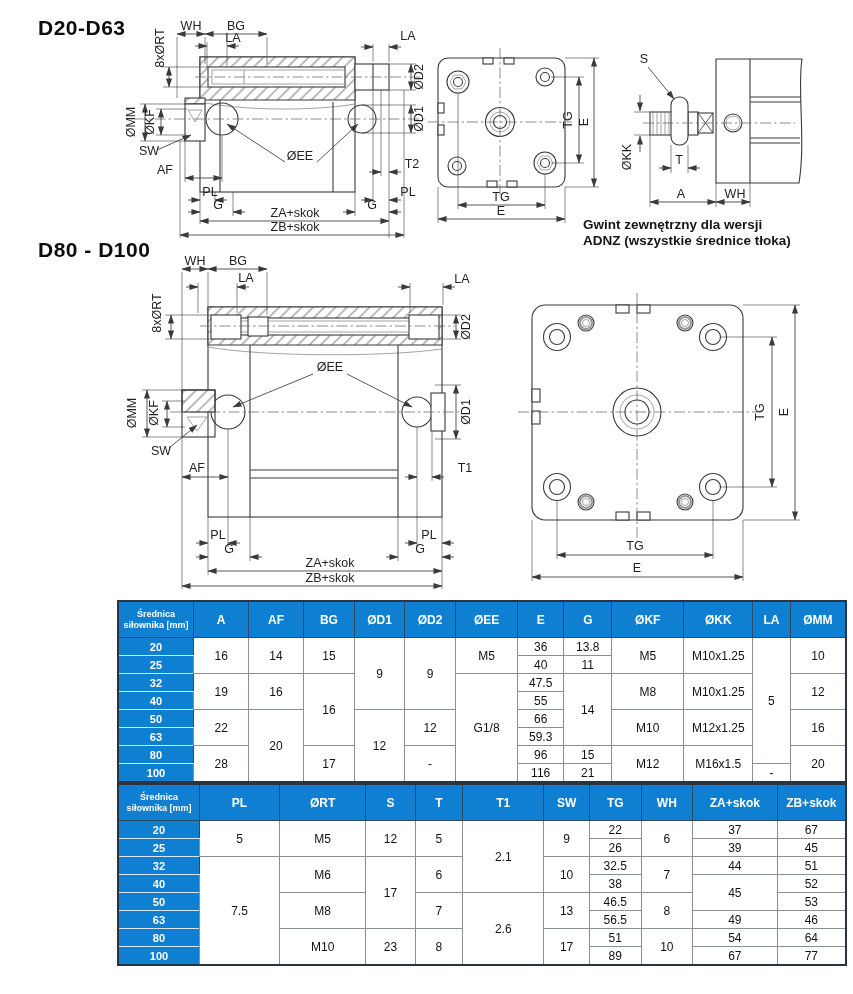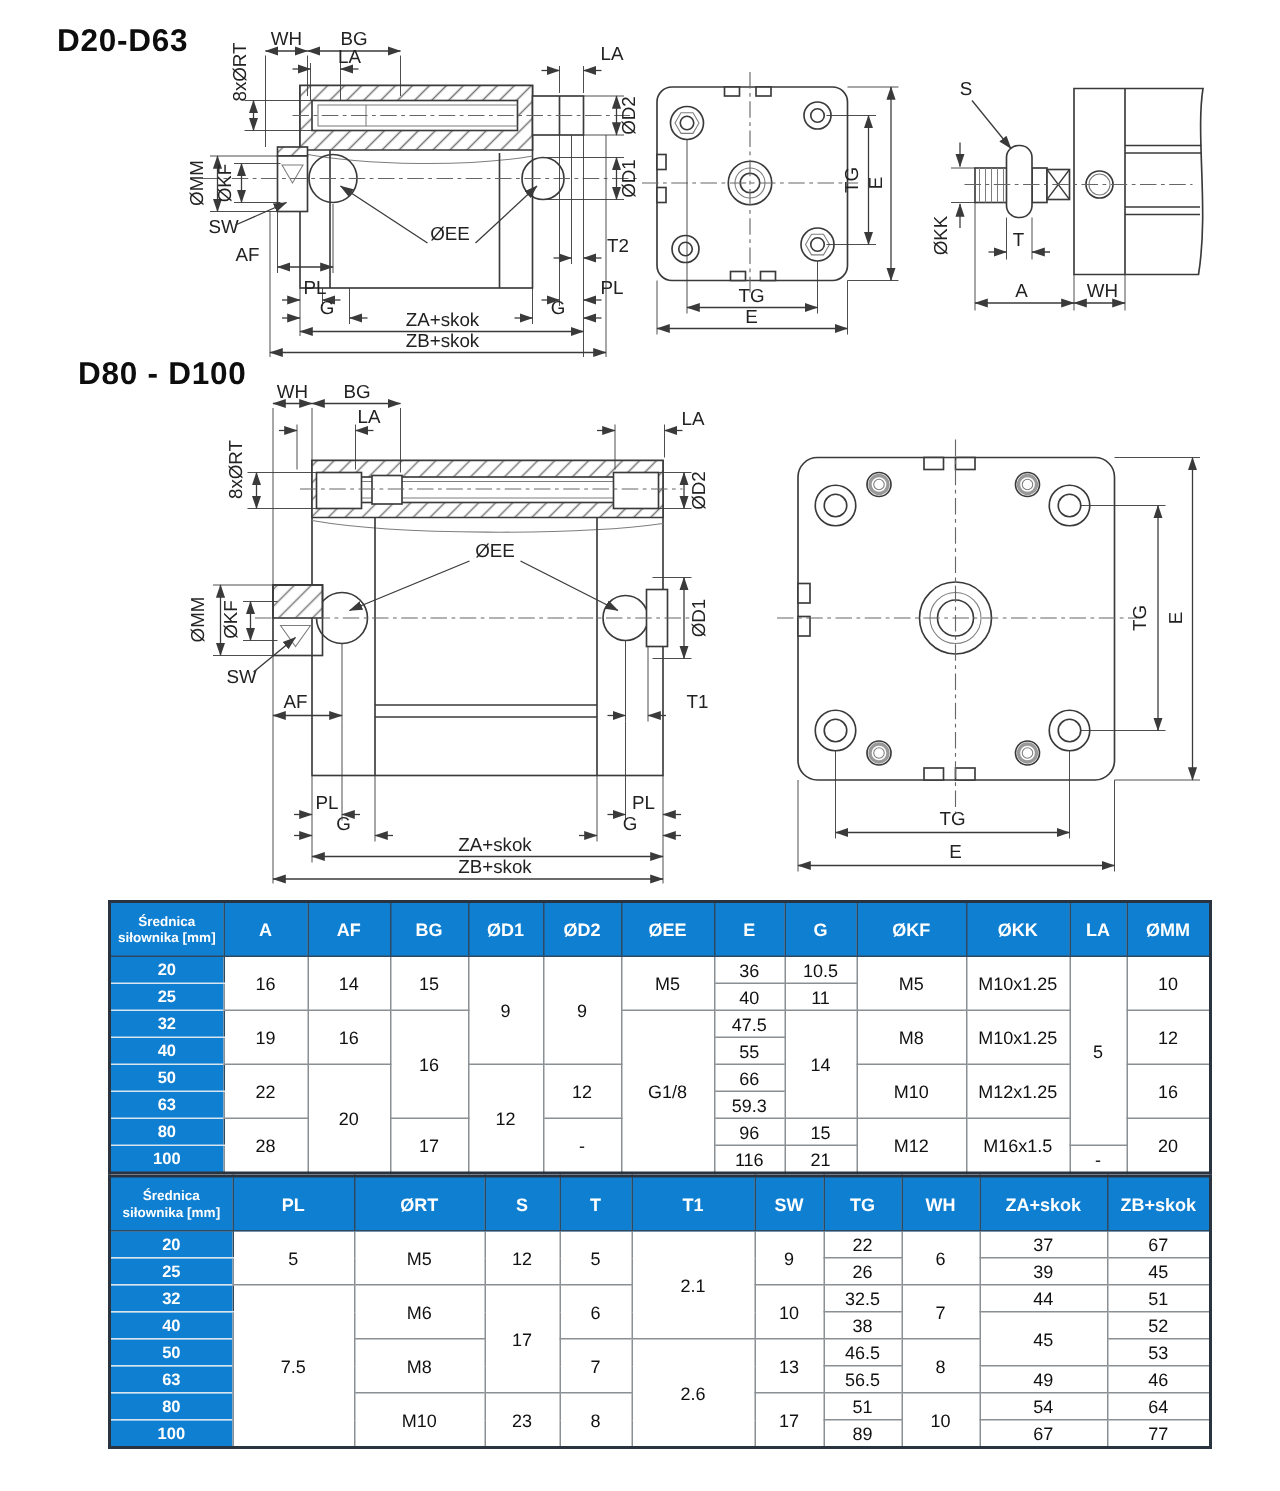--- a/index.html
+++ b/index.html
@@ -11,21 +11,21 @@
   .ol{fill:none;stroke:#3a3a3a;stroke-width:1.1}
   .olw{fill:#fff;stroke:#3a3a3a;stroke-width:1.1}
   .thin{fill:none;stroke:#7d7d7d;stroke-width:0.7}
   .cl{fill:none;stroke:#666;stroke-width:0.75;stroke-dasharray:11 3 2.5 3}
   .dim{fill:none;stroke:#3a3a3a;stroke-width:0.85}
   .ext{fill:none;stroke:#3a3a3a;stroke-width:0.6}
   .hb{fill:url(#hp);stroke:#3a3a3a;stroke-width:1.1}
   text.lb{font:12.5px "Liberation Sans",sans-serif;fill:#222;text-anchor:middle;}
   
   table.spec{position:absolute;border-collapse:collapse;table-layout:fixed;
-             border:2px solid #2a3440;background:#fff;}
+             border:2px solid #2a3440;background:#fff;margin-left:45px;}
   table.spec th,table.spec td{border:1px solid #8a8f94;text-align:center;vertical-align:middle;padding:0;}
   table.spec thead th{background:var(--blue);color:#fff;font-size:12px;font-weight:bold;height:35px;border:1px solid #2e4a63;}
   table.spec thead th.diam-h{font-size:9px;line-height:1.2;font-weight:bold;}
   table.spec tbody th.diam{background:var(--blue);color:#fff;font-size:11px;font-weight:bold;height:17px;
                            border-top:1px solid #d8e4ee;border-bottom:1px solid #d8e4ee;border-right:1px solid #2e4a63;}
   table.spec tbody td{font-size:12px;color:#111;height:17px;background:#fff;}
 </style>
 </head>
 <body>
 
@@ -37,21 +37,21 @@
         <path d="M0,1.6 L10,5 L0,8.4 Z" fill="#3a3a3a"></path>
       </marker>
       <pattern id="hp" patternUnits="userSpaceOnUse" width="8" height="8" patternTransform="rotate(45)">
         <rect width="8" height="8" fill="#fff"></rect>
         <line x1="1" y1="0" x2="1" y2="8" stroke="#777" stroke-width="1"></line>
       </pattern>
     </defs>
   </svg>
 
   <div class="title" style="left:38px;top:16px;">D20-D63</div>
-  <div class="title" style="left:52px;top:238px;">D80 - D100</div>
+  <div class="title" style="left:38px;top:238px;">D80 - D100</div>
 
   <svg style="left:115px;top:12px;" width="330" height="248" viewBox="0 0 330 248">
     <g>
       <rect x="85" y="45" width="155" height="135" class="olw"></rect>
       <path d="M85,45 H240 V88 H85 Z" class="hb"></path>
       <rect x="93" y="55" width="137" height="20" class="olw"></rect>
       <rect x="97" y="58" width="32" height="14" class="thin"></rect>
       <line x1="129" y1="58" x2="230" y2="58" class="thin"></line>
       <line x1="129" y1="72" x2="230" y2="72" class="thin"></line>
       <rect x="240" y="52" width="34" height="26" class="olw"></rect>
@@ -242,20 +242,24 @@
       <line x1="35" y1="90" x2="35" y2="162" class="ext"></line>
         <line x1="101" y1="138" x2="101" y2="162" class="ext"></line>
       <line x1="135" y1="138" x2="135" y2="162" class="ext"></line>
       <line x1="35" y1="157" x2="101" y2="157" class="dim" marker-start="url(#arr)" marker-end="url(#arr)"></line>
       <text class="lb" x="66" y="153">A</text>
       <line x1="101" y1="157" x2="135" y2="157" class="dim" marker-start="url(#arr)" marker-end="url(#arr)"></line>
       <text class="lb" x="120" y="153">WH</text>
     </g>
   </svg>
 
+  <div class="caption" style="left:583px;top:217px;width:240px;">
+    <span>Gwint zewnętrzny dla wersji</span><br>
+    <span>ADNZ (wszystkie średnice tłoka)</span>
+  </div>
 
   <svg style="left:115px;top:255px;" width="370" height="340" viewBox="0 0 370 340">
     <g>
       <rect x="93" y="52" width="234" height="210" class="olw"></rect>
       <path d="M93,52 H327 V90 H93 Z" class="hb"></path>
       <rect x="110" y="63" width="200" height="17" class="olw"></rect>
       <line x1="126" y1="66" x2="294" y2="66" class="thin"></line>
         <line x1="126" y1="77" x2="294" y2="77" class="thin"></line>
       <rect x="96" y="60" width="30" height="24" class="olw"></rect>
       <rect x="294" y="60" width="30" height="24" class="olw"></rect>
@@ -444,21 +448,21 @@
       <tbody>
         <tr>
           <th class="diam">20</th>
           <td rowspan="2">16</td>
           <td rowspan="2">14</td>
           <td rowspan="2">15</td>
           <td rowspan="4">9</td>
           <td rowspan="4">9</td>
           <td rowspan="2">M5</td>
           <td>36</td>
-          <td>10.5</td>
+          <td>13.8</td>
           <td rowspan="2">M5</td>
           <td rowspan="2">M10x1.25</td>
           <td rowspan="7">5</td>
           <td rowspan="2">10</td>
         </tr>
         <tr>
           <th class="diam">25</th>
           <td>40</td>
           <td>11</td>
         </tr>

